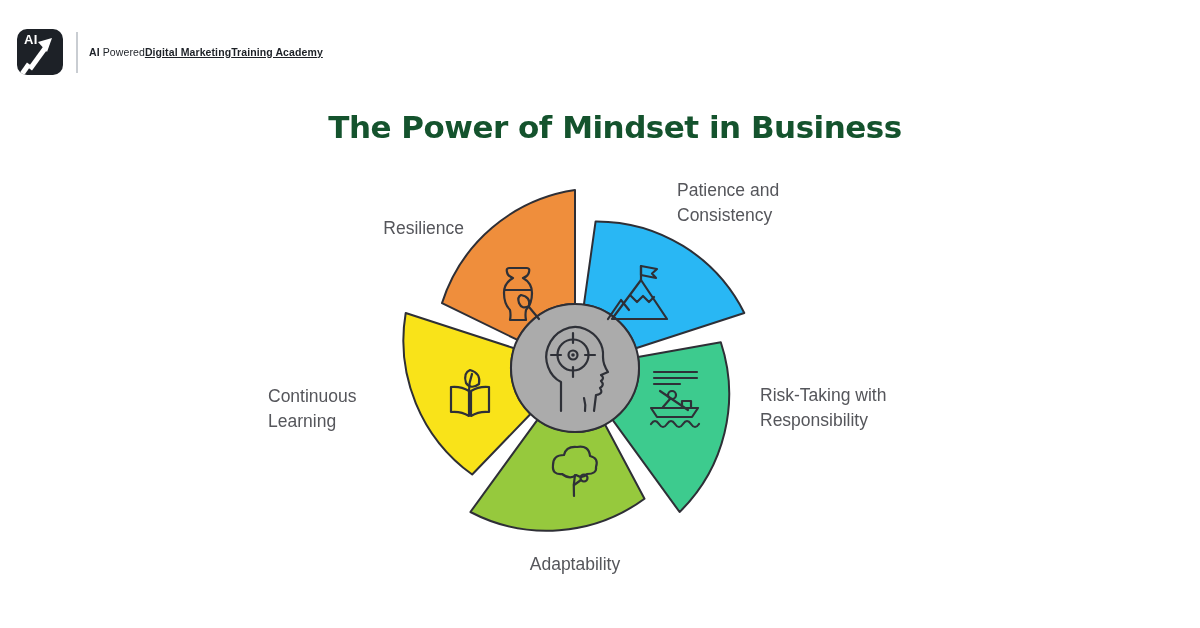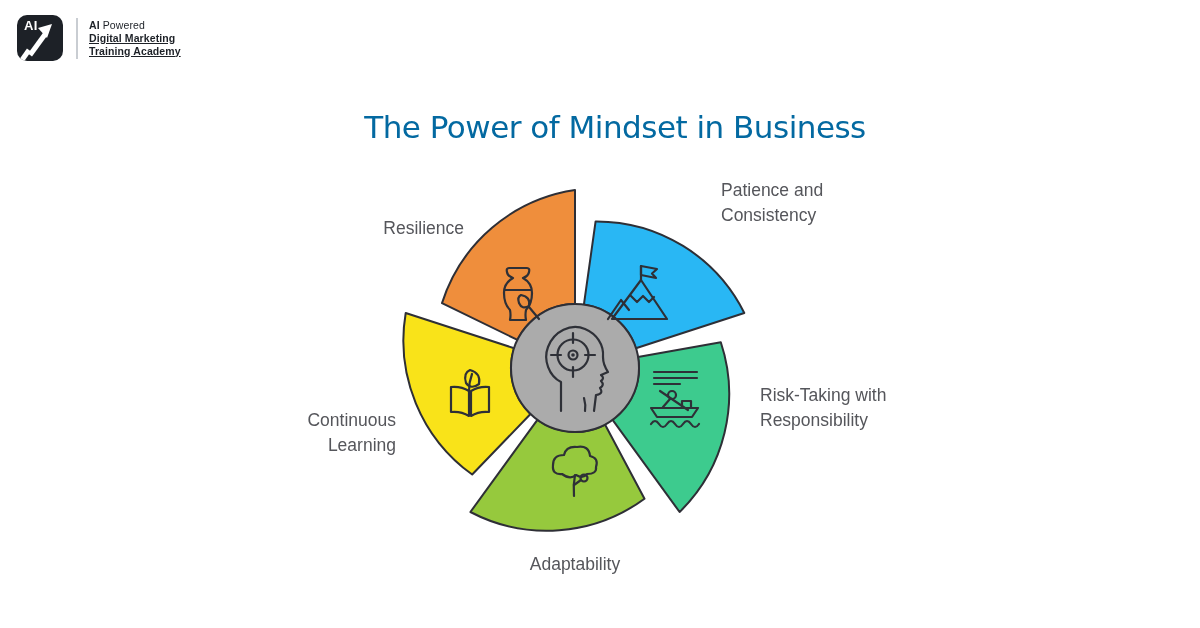--- a/index.html
+++ b/index.html
@@ -1,49 +1,49 @@
 <!DOCTYPE html>
 <html><head>
 <meta charset="utf-8">
 <style>
   html,body{margin:0;padding:0;}
   body{width:1200px;height:628px;position:relative;background:#ffffff;overflow:hidden;
        font-family:"Liberation Sans", sans-serif;}
   .canvas{position:absolute;inset:0;}
 
   
-  .brand{position:absolute;left:17px;top:15px;display:flex;align-items:center;}
+  .brand{position:absolute;left:17px;top:29px;display:flex;align-items:center;}
   .logo-mark{width:46px;height:46px;border-radius:10px;background:#1d2127;position:relative;overflow:hidden;flex:0 0 auto;}
   .logo-ai{position:absolute;left:7px;top:3px;color:#ffffff;font-weight:bold;font-size:13px;letter-spacing:.3px;}
   .logo-arrow{position:absolute;inset:0;}
   .brand-divider{width:2px;height:41px;background:#c9cdd2;margin:0 11px 0 13px;}
-  .brand-lines{display:flex;flex-direction:column;justify-content:center;}
+  .brand-lines{display:flex;flex-direction:row;justify-content:center;}
   .brand-line{font-size:10.5px;line-height:13px;color:#1d2127;letter-spacing:.1px;}
   .brand-line .b{font-weight:bold;}
   .brand-line.bold{font-weight:bold;text-decoration:underline;}
 
   
   .page-title{position:absolute;top:88px;left:615px;transform:translateX(-50%);
-      font-family:"DejaVu Sans", sans-serif;font-weight:400;font-size:31px;
-      color:#0369a1;white-space:nowrap;letter-spacing:-0.5px;}
+      font-family:"DejaVu Sans", sans-serif;font-weight:700;font-size:31px;
+      color:#14532d;white-space:nowrap;letter-spacing:-0.5px;}
 
   
   .wheel{position:absolute;left:375px;top:168px;width:400px;height:400px;}
   .blade{stroke:#2e2f36;stroke-width:2;stroke-linejoin:round;}
   .hub{stroke:#2e2f36;stroke-width:2;}
   .icon path,.icon circle{fill:none;stroke:#2e3037;stroke-width:2.2;stroke-linecap:round;stroke-linejoin:round;}
   .icon .fill-dot{fill:#2e3037;stroke:none;}
 
   
   .seg-label{position:absolute;color:#55565b;font-size:17.5px;line-height:25px;}
   .lbl-resilience{top:216px;right:736px;white-space:nowrap;}
-  .lbl-patience{top:178px;left:721px;width:120px;}
+  .lbl-patience{top:178px;left:677px;width:120px;}
   .lbl-risk{top:383px;left:760px;width:150px;}
   .lbl-adaptability{top:552px;left:505px;width:140px;text-align:center;}
-  .lbl-continuous{top:384px;left:256px;width:140px;text-align:right;margin-top:24px;}
+  .lbl-continuous{top:384px;left:268px;width:140px;}
 </style>
 </head>
 <body>
 
 <div class="canvas">
 
   <header class="brand">
     <div class="logo-mark">
       <svg class="logo-arrow" viewBox="0 0 46 46">
         <path d="M13 40 L29 18" stroke="#ffffff" stroke-width="5" fill="none"></path>

